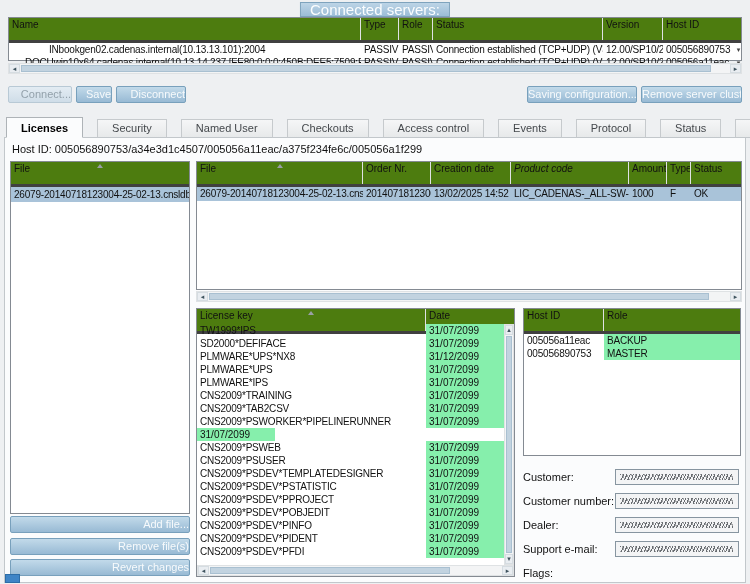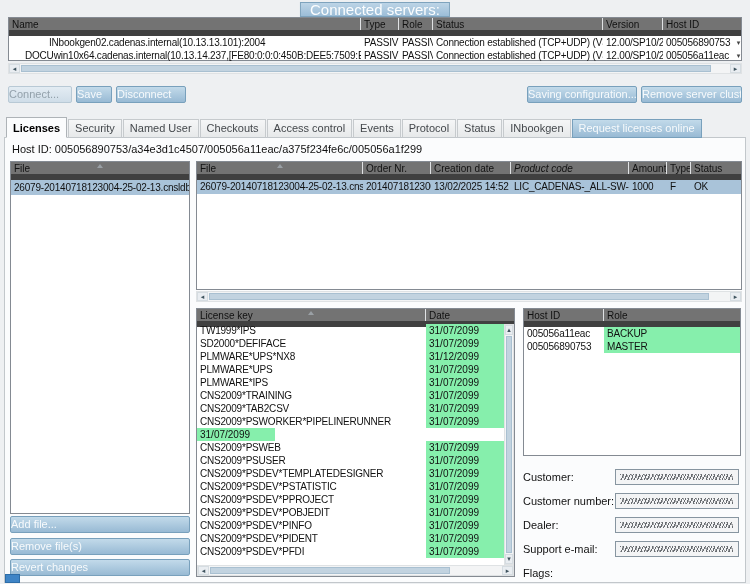--- a/index.html
+++ b/index.html
@@ -2,26 +2,26 @@
 <html><head>
 <meta charset="utf-8">
 <style>
 *{margin:0;padding:0;box-sizing:border-box}
 html{background:#eef0f2}
 body{width:750px;height:584px;position:relative;overflow:hidden;background:#eef0f2;
      font-family:"Liberation Sans","DejaVu Sans",sans-serif;font-size:11px;color:#111}
 .abs{position:absolute}
 .chip{position:absolute;background:linear-gradient(#bcd4e6,#9cbdd7);border:1px solid #7ea3bd;
       color:#fbfdfe;padding:0 9px;height:15px;line-height:13px;font-size:15px}
-.btn{position:absolute;height:17px;line-height:15px;text-align:left;font-size:11px;color:#f7fafc;
+.btn{position:absolute;height:17px;line-height:15px;text-align:right;font-size:11px;color:#f7fafc;
      background:linear-gradient(#c2daea,#98bad4);border:1px solid #78a0bc;border-radius:2px;
      overflow:hidden;white-space:nowrap;cursor:default}
 .btn.disabled{background:linear-gradient(#e3ecf3,#cfdde8);border-color:#b8c9d5;color:#93a1ab}
 .table{position:absolute;background:#fff;border:1px solid #848a92}
-.thead{display:flex;height:18px;border-bottom:6px solid #404040;background:#737373}
+.thead{display:flex;height:25px;border-bottom:3px solid #404040;background:#4d7c0f}
 .thcell{position:relative;height:100%;padding:1px 3px;font-size:10px;border-right:1px solid #e0e2e4;
         white-space:nowrap;overflow:hidden}
 .trow{display:flex;height:13px;white-space:nowrap}
 .trow.tall{height:15px}
 .tcell{position:relative;height:100%;line-height:13px;font-size:10px;padding:0 3px;overflow:hidden;
        white-space:nowrap;letter-spacing:-0.2px}
 .tall .tcell{line-height:15px}
 .indent{padding-left:16px}
 .sel{background:#a9c3d9}
 .green{background:#86efac}
@@ -29,21 +29,21 @@
       border-left:3px solid transparent;border-right:3px solid transparent;border-bottom:4px solid #9aa0a5}
 .combo{position:absolute;right:1px;top:1px;font-size:7px;color:#444;line-height:11px}
 .sb{position:absolute;background:#f3f4f5;border:1px solid #dfe2e4;display:flex}
 .sb .arr{flex:0 0 11px;display:flex;align-items:center;justify-content:center;font-size:7px;
          color:#3f545f;background:#e9edf1;border:1px solid #d5dce1}
 .sb .track{flex:1;position:relative}
 .sb .thumb{position:absolute;background:#c2d3e0;border:1px solid #a9c0d1}
 .sbv{flex-direction:column}
 .sbv .arr{flex:0 0 10px}
 .tabbar{position:absolute;display:flex;align-items:flex-end;z-index:4}
-.tab{height:19px;padding:2px 6px 0;margin-right:1px;font-size:11px;color:#44484c;
+.tab{height:19px;padding:2px 14px 0;margin-right:14px;font-size:11px;color:#44484c;
      background:linear-gradient(#f5f6f7,#e7e9ea);border:1px solid #c6cacd;
      border-bottom:1px solid #c2c7cb;white-space:nowrap;cursor:default}
 .tab.active{height:21px;padding-top:4px;background:#fbfcfd;border-color:#aeb3b7;
      border-bottom:1px solid #fbfcfd;font-weight:bold;color:#000}
 .tab.blue{background:linear-gradient(#c2daea,#98bad4);border-color:#78a0bc;color:#f7fafc}
 .panelbg{position:absolute;background:#fbfcfd;border:1px solid #c2c7cb}
 .lkrow{display:flex;height:13px}
 .lkkey{width:229px;font-size:10px;line-height:13px;padding:0 3px;overflow:hidden;
        white-space:nowrap;letter-spacing:-0.2px}
 .lkdate{width:78px;font-size:10px;line-height:13px;padding:0 3px;white-space:nowrap;overflow:hidden}

